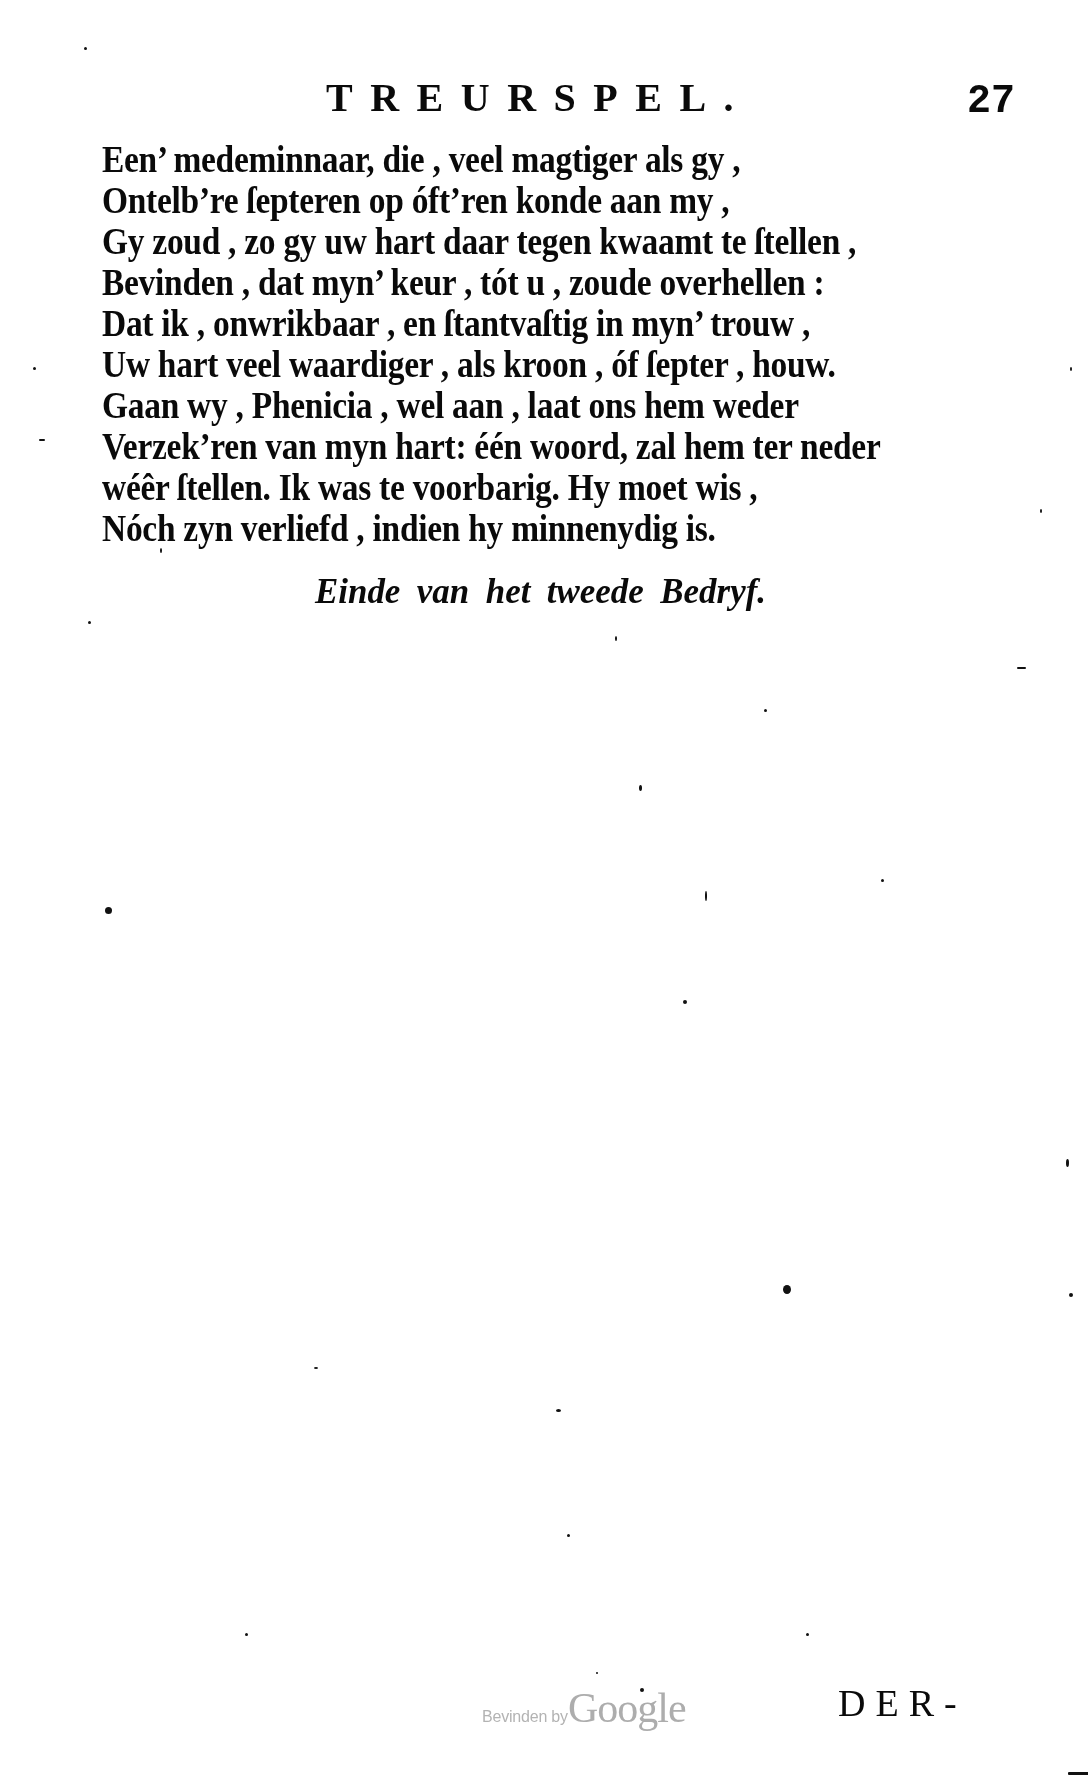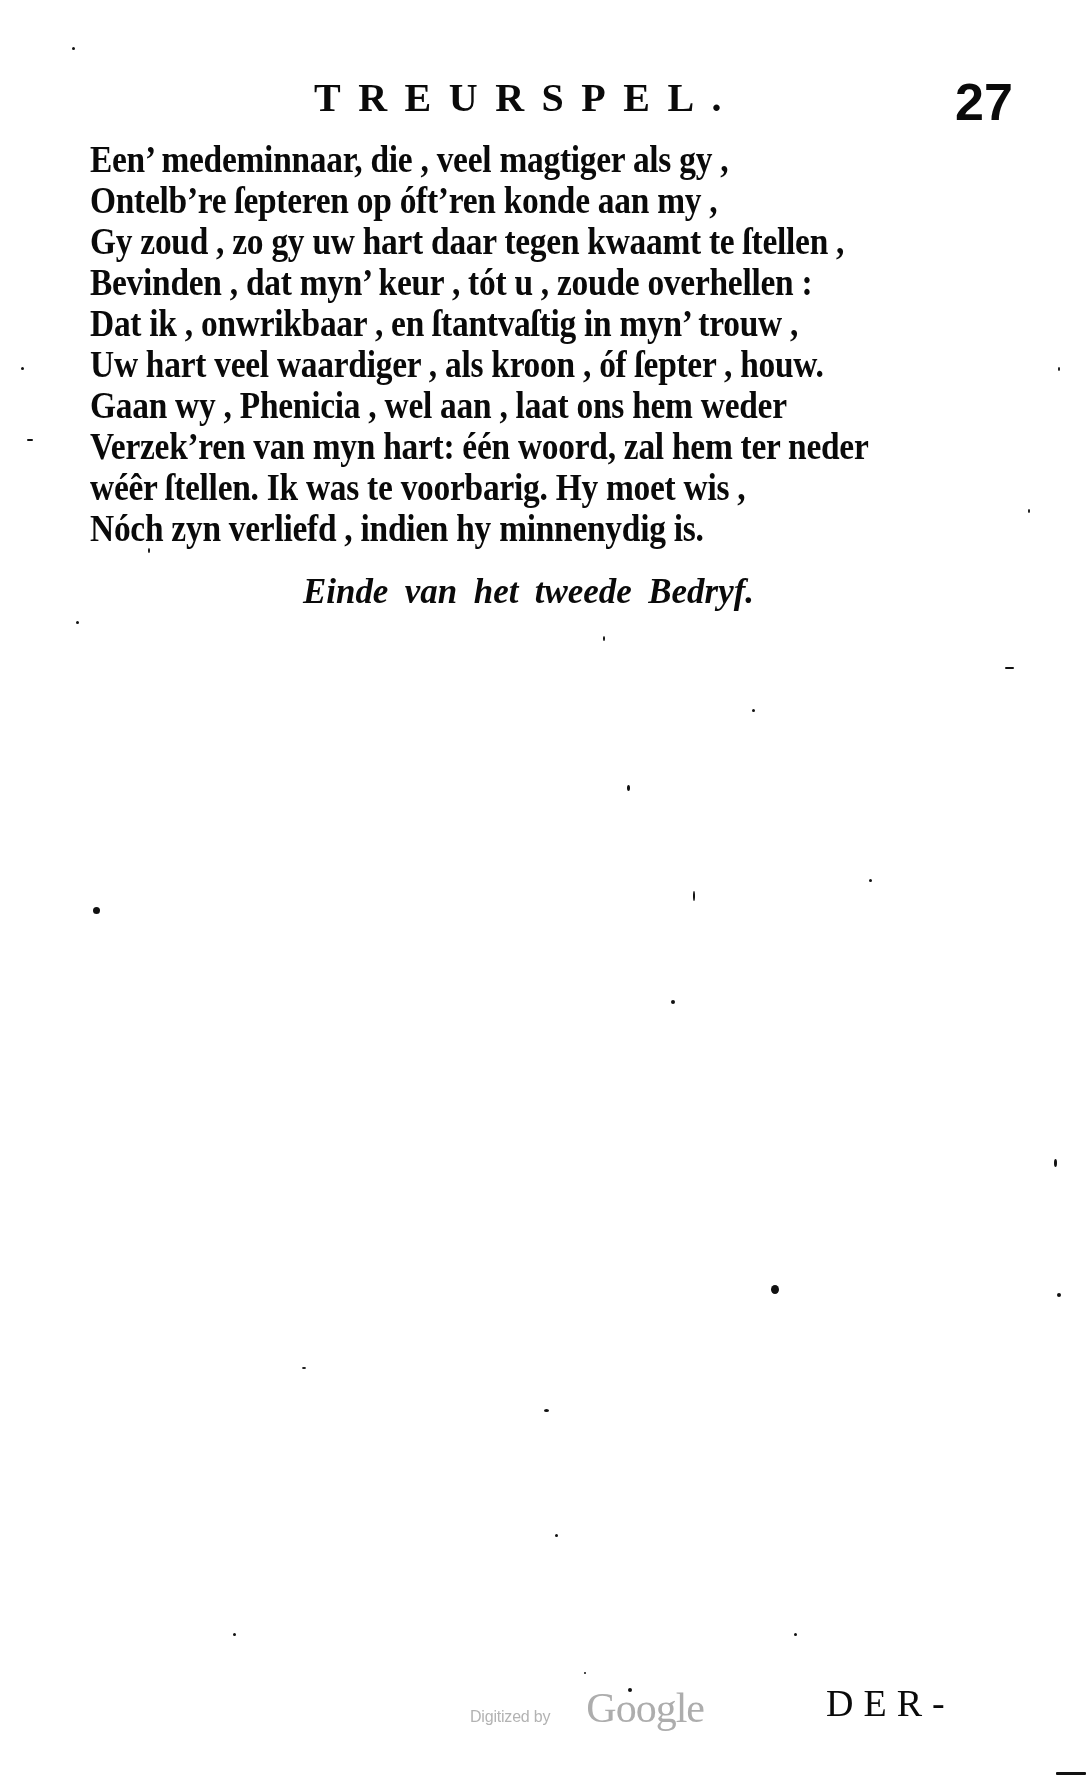--- a/index.html
+++ b/index.html
@@ -10,44 +10,44 @@
     body {
       width: 1088px;
       height: 1781px;
       position: relative;
       overflow: hidden;
       font-family: "Liberation Serif", "DejaVu Serif", serif;
       color: #0a0a0a;
     }
     .page {
       position: absolute;
-      left: 0; top: 0;
+      left: 12px; top: 0;
       width: 872px;
       height: 1781px;
       background: #ffffff;
     }
     .running-head {
       position: absolute;
       left: 314px;
       top: 78px;
       font-family: "Liberation Serif", "DejaVu Serif", serif;
       font-weight: bold;
       font-size: 40px;
       line-height: 40px;
       letter-spacing: 17.5px;
       white-space: nowrap;
       transform: scaleY(0.98);
     }
     .page-number {
       position: absolute;
       left: 955px;
       top: 82px;
-      font-family: Liberation Sans, sans-serif;
+      font-family: Liberation Mono, monospace;
       font-weight: bold;
-      font-size: 52px;
+      font-size: 40px;
       line-height: 40px;
       white-space: nowrap;
     }
     .verse {
       position: absolute;
       left: 78px;
       top: 127px;
       margin: 12px;
       padding: 0;
       list-style: none;
@@ -89,21 +89,20 @@
       font-size: 16px;
       letter-spacing: -0.2px;
       vertical-align: baseline;
     }
     .watermark .google {
       font-family: "Liberation Serif", "DejaVu Serif", serif;
       font-size: 42px;
       color: #adadad;
       letter-spacing: -1px;
       vertical-align: baseline;
-      margin-left: 36px;
     }
     .catchword {
       position: absolute;
       left: 826px;
       top: 1684px;
       font-family: "Liberation Serif", "DejaVu Serif", serif;
       font-weight: normal;
       font-size: 38px;
       line-height: 38px;
       letter-spacing: 10px;
@@ -132,21 +131,21 @@
     <li class="verse-line">Uw hart veel waardiger ,  als kroon ,  óf ſepter , houw.</li>
     <li class="verse-line">Gaan wy ,  Phenicia ,  wel aan ,  laat ons hem weder</li>
     <li class="verse-line">Verzek’ren van myn hart: één woord, zal hem ter neder</li>
     <li class="verse-line">wéêr ſtellen.  Ik was te voorbarig.  Hy moet wis ,</li>
     <li class="verse-line">Nóch zyn verliefd ,  indien hy minnenydig is.</li>
   </ul>
 
   <div class="act-end">Einde  van het  tweede Bedryf.</div>
 
   <div class="watermark">
-    <span class="digitized">Digitized by</span><span class="google">Google</span>
+    <span class="digitized">Bevinden by</span><span class="google">Google</span>
   </div>
 
   <div class="catchword">DER-</div>
 
   <span class="speck" style="left:72px;top:47px;width:3px;height:3px;"></span>
   <span class="speck" style="left:21px;top:367px;width:3px;height:3px;"></span>
   <span class="speck" style="left:27px;top:439px;width:6px;height:2px;border-radius:1px;"></span>
   <span class="speck" style="left:1058px;top:367px;width:2px;height:4px;"></span>
   <span class="speck" style="left:1028px;top:509px;width:2px;height:4px;"></span>
   <span class="speck" style="left:148px;top:548px;width:2px;height:5px;"></span>

